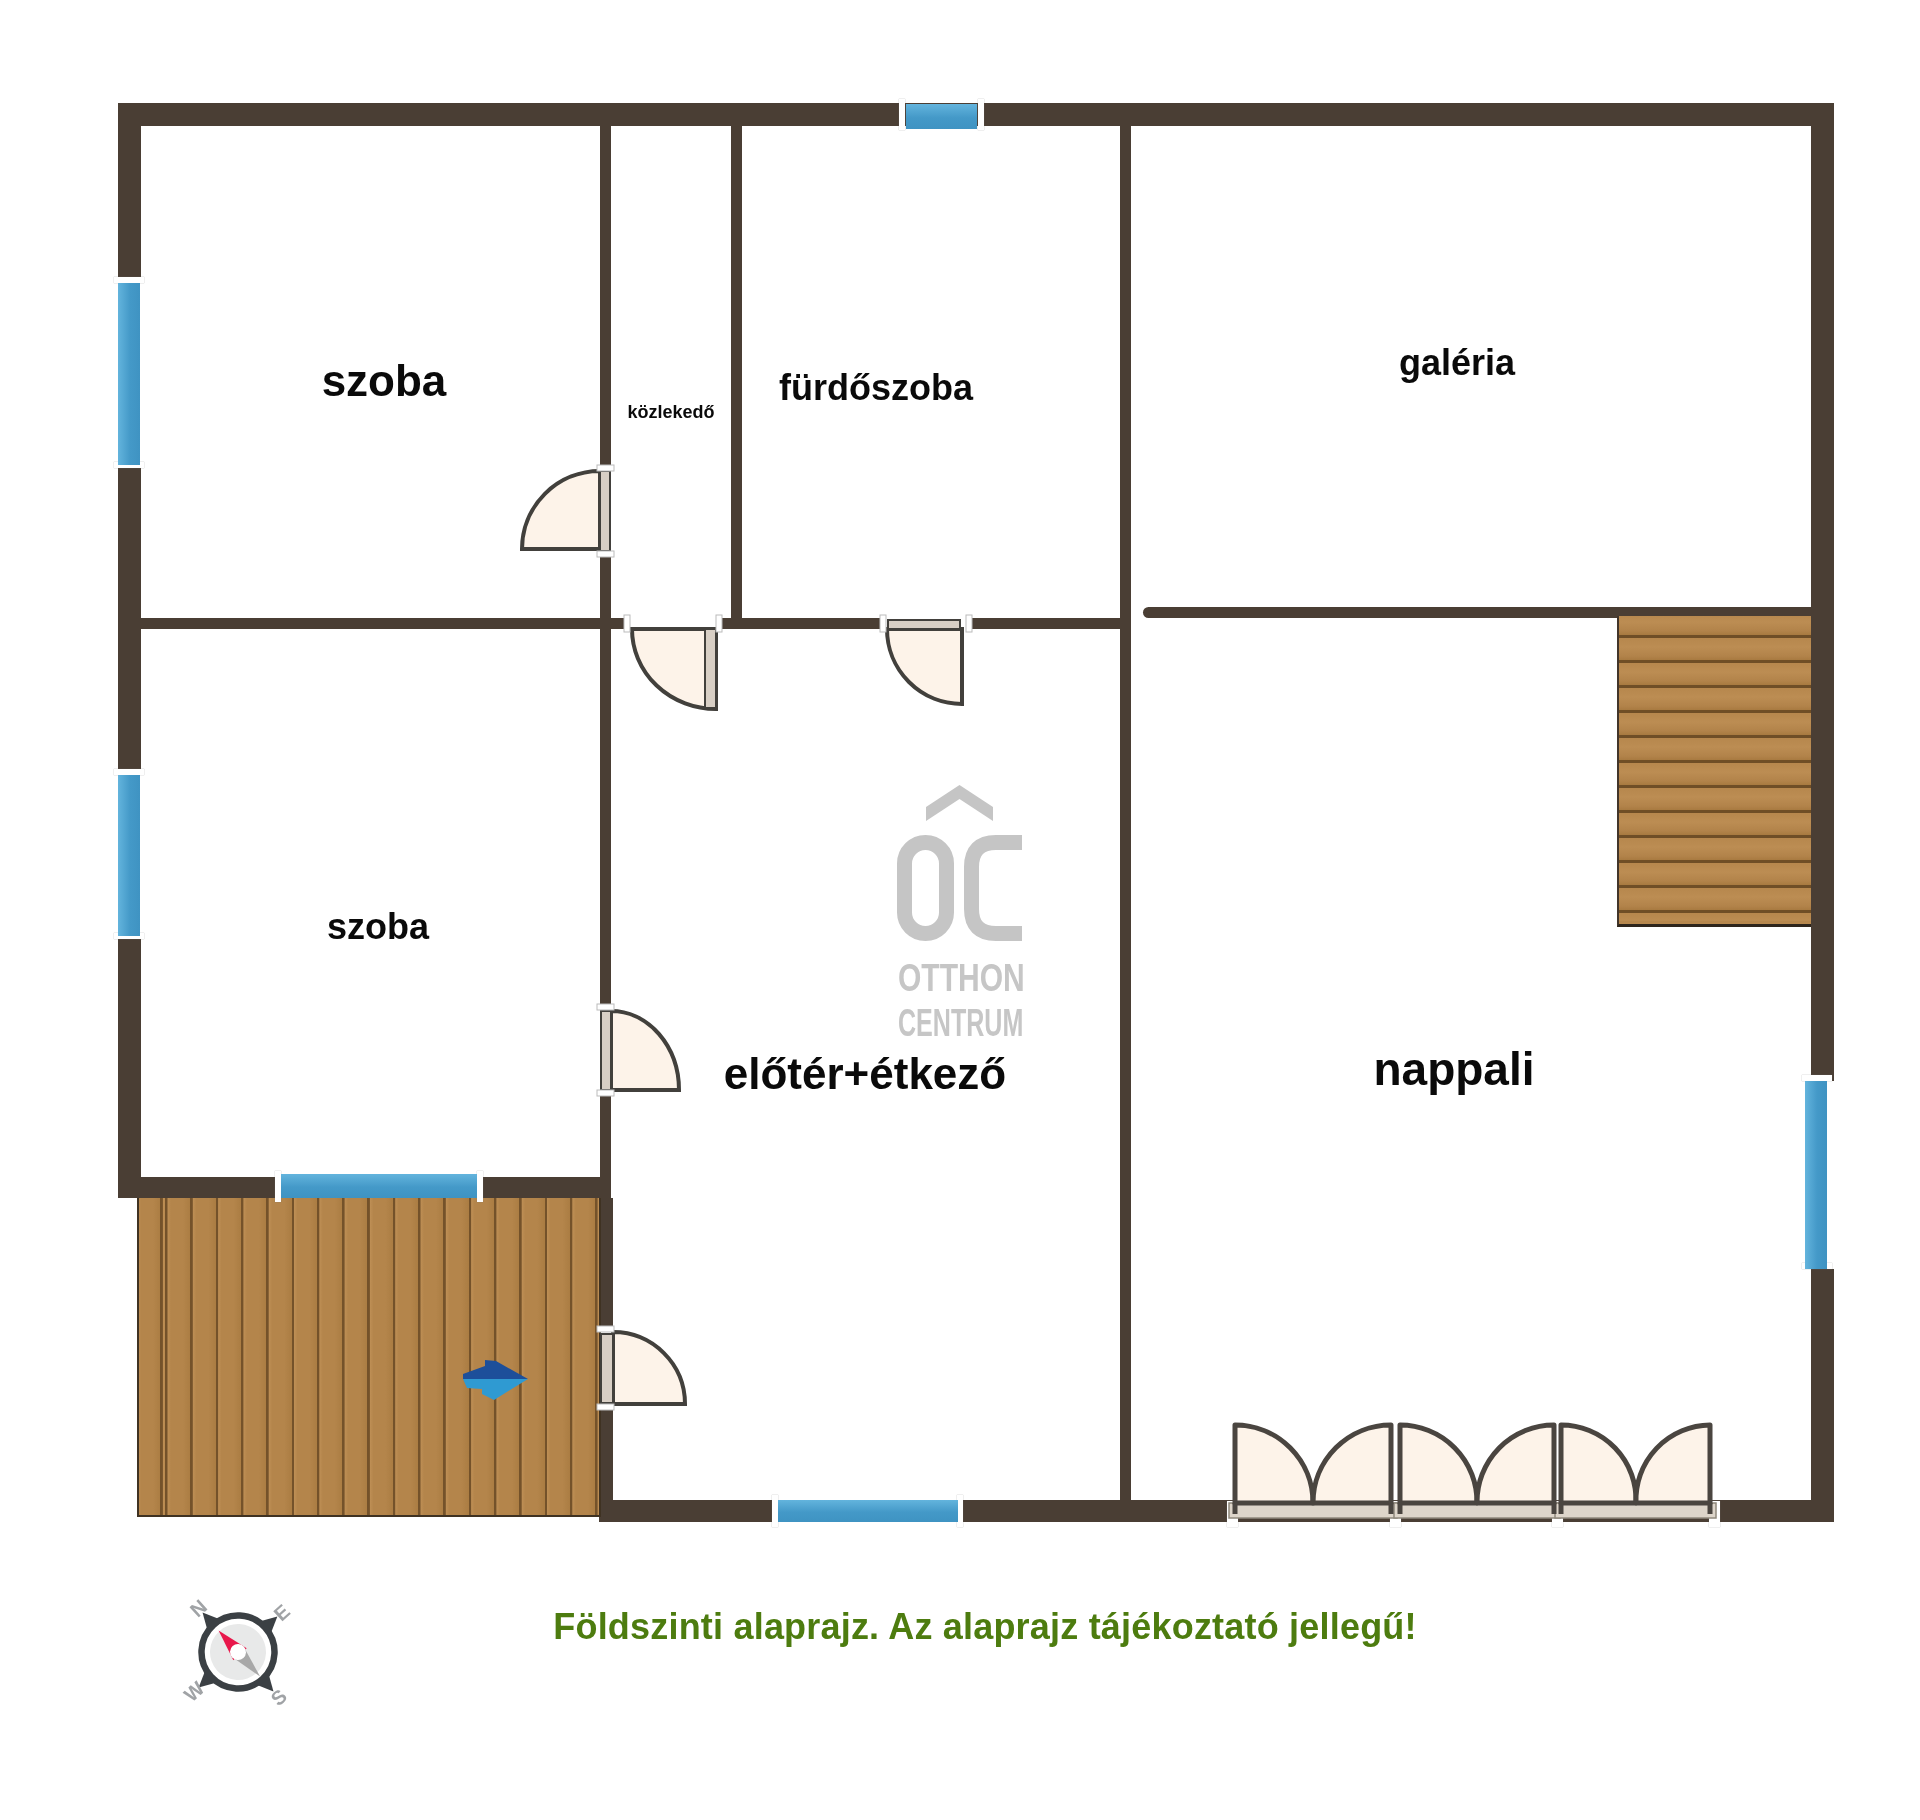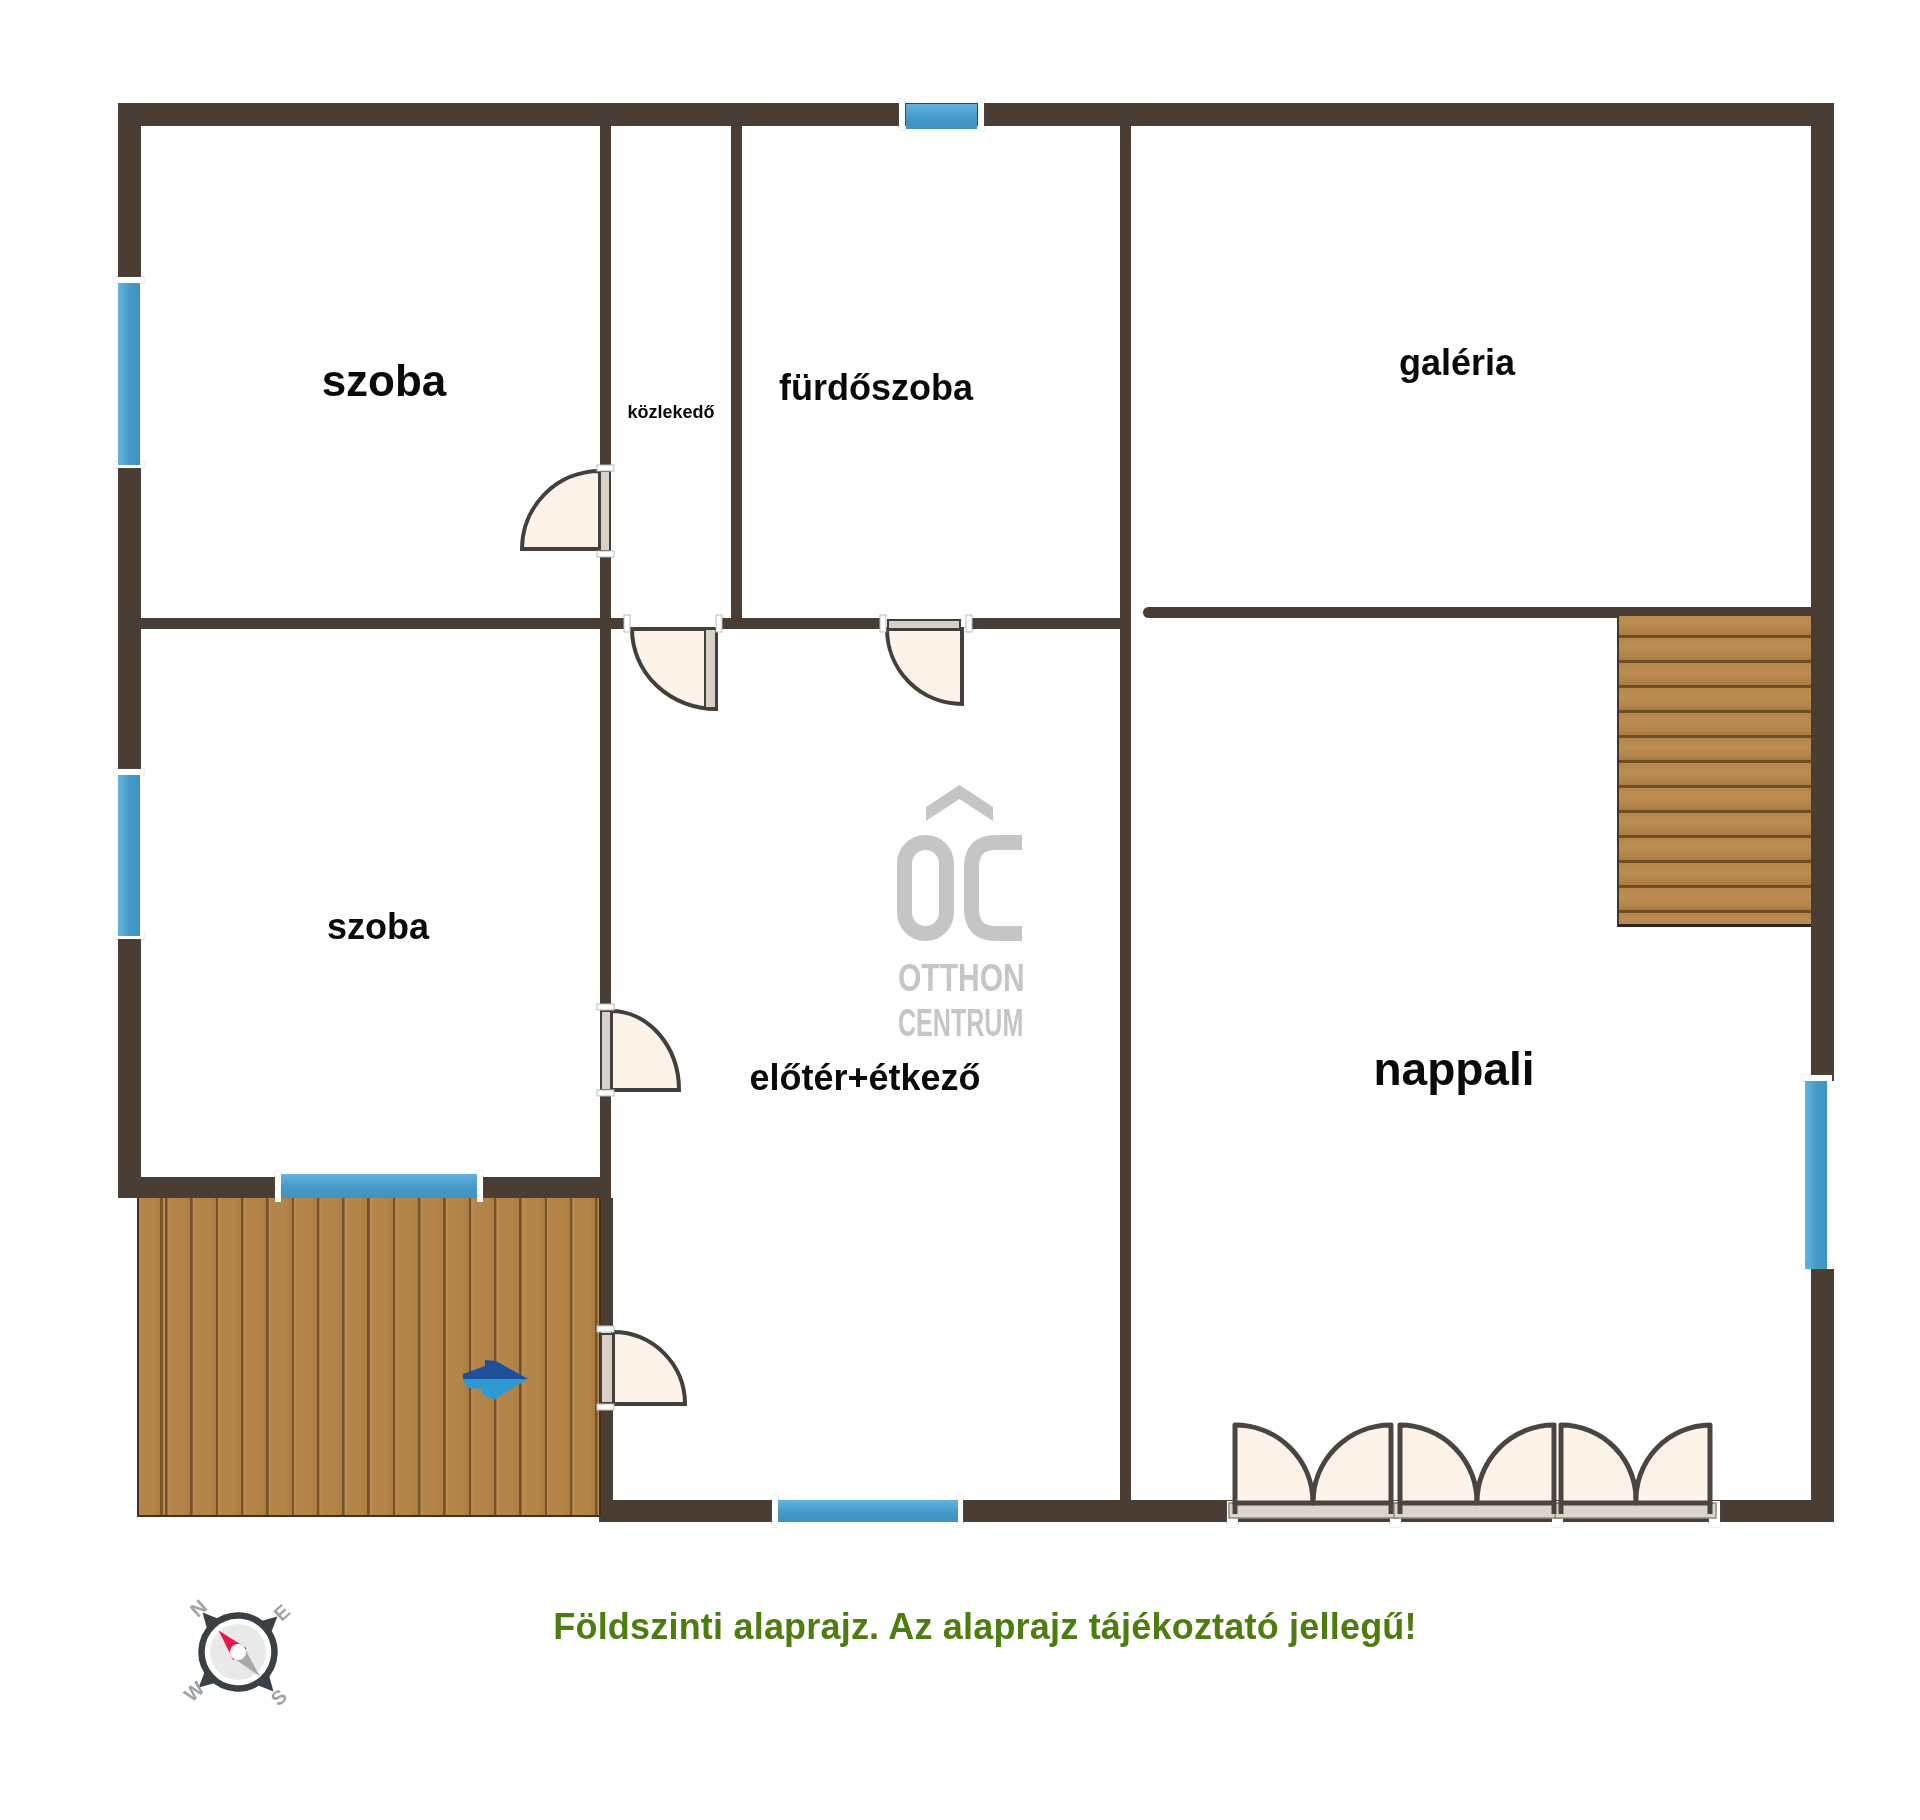--- a/index.html
+++ b/index.html
@@ -182,19 +182,19 @@
         <text x="-59" y="7">W</text>
       </g>
     </g>
   </svg>
 
   <div class="lbl" style="left:384px;top:406px;font-size:44px;">szoba</div>
   <div class="lbl" style="left:671px;top:423px;font-size:18px;">közlekedő</div>
   <div class="lbl" style="left:876px;top:409px;font-size:36px;">fürdőszoba</div>
   <div class="lbl" style="left:1457px;top:384px;font-size:36px;">galéria</div>
   <div class="lbl" style="left:378px;top:948px;font-size:36px;">szoba</div>
-  <div class="lbl" style="left:865px;top:1099px;font-size:36px;">előtér+étkező</div>
+  <div class="lbl" style="left:865px;top:1099px;font-size:44px;">előtér+étkező</div>
   <div class="lbl" style="left:1454px;top:1096px;font-size:46px;">nappali</div>
 
   <div style="position:absolute;left:985px;top:1606px;transform:translateX(-50%);
        font-size:36px;font-weight:bold;color:#4d7c0f;white-space:nowrap;letter-spacing:0.2px;">Földszinti alaprajz. Az alaprajz tájékoztató jellegű!</div>
 
 </div>
 
 </body></html>

